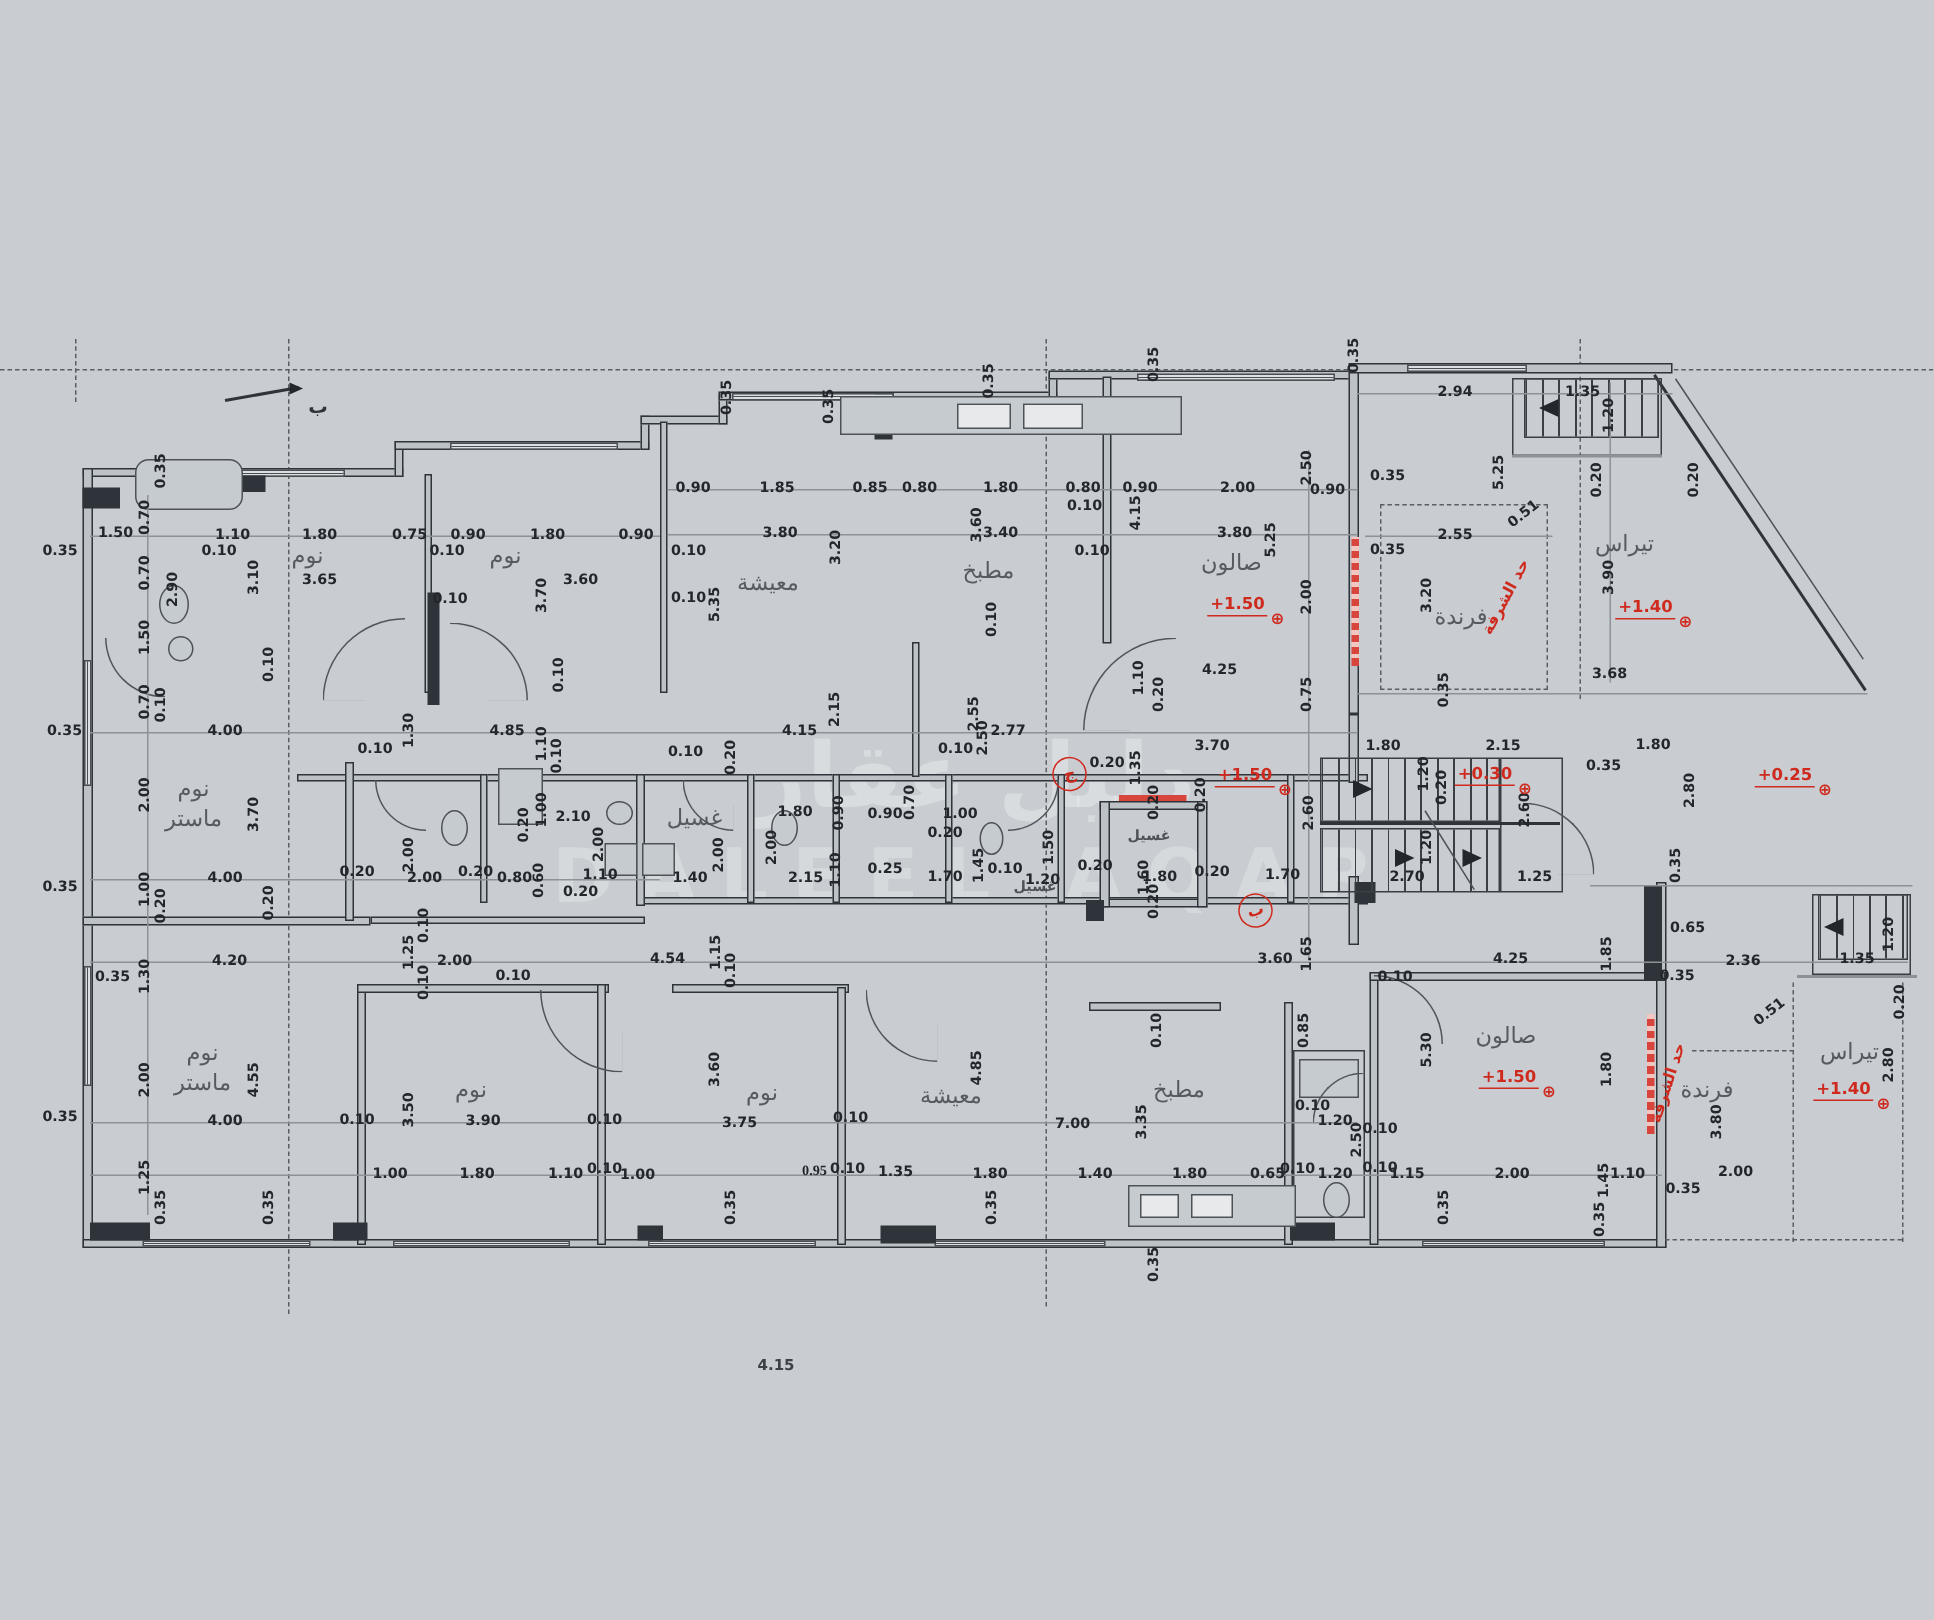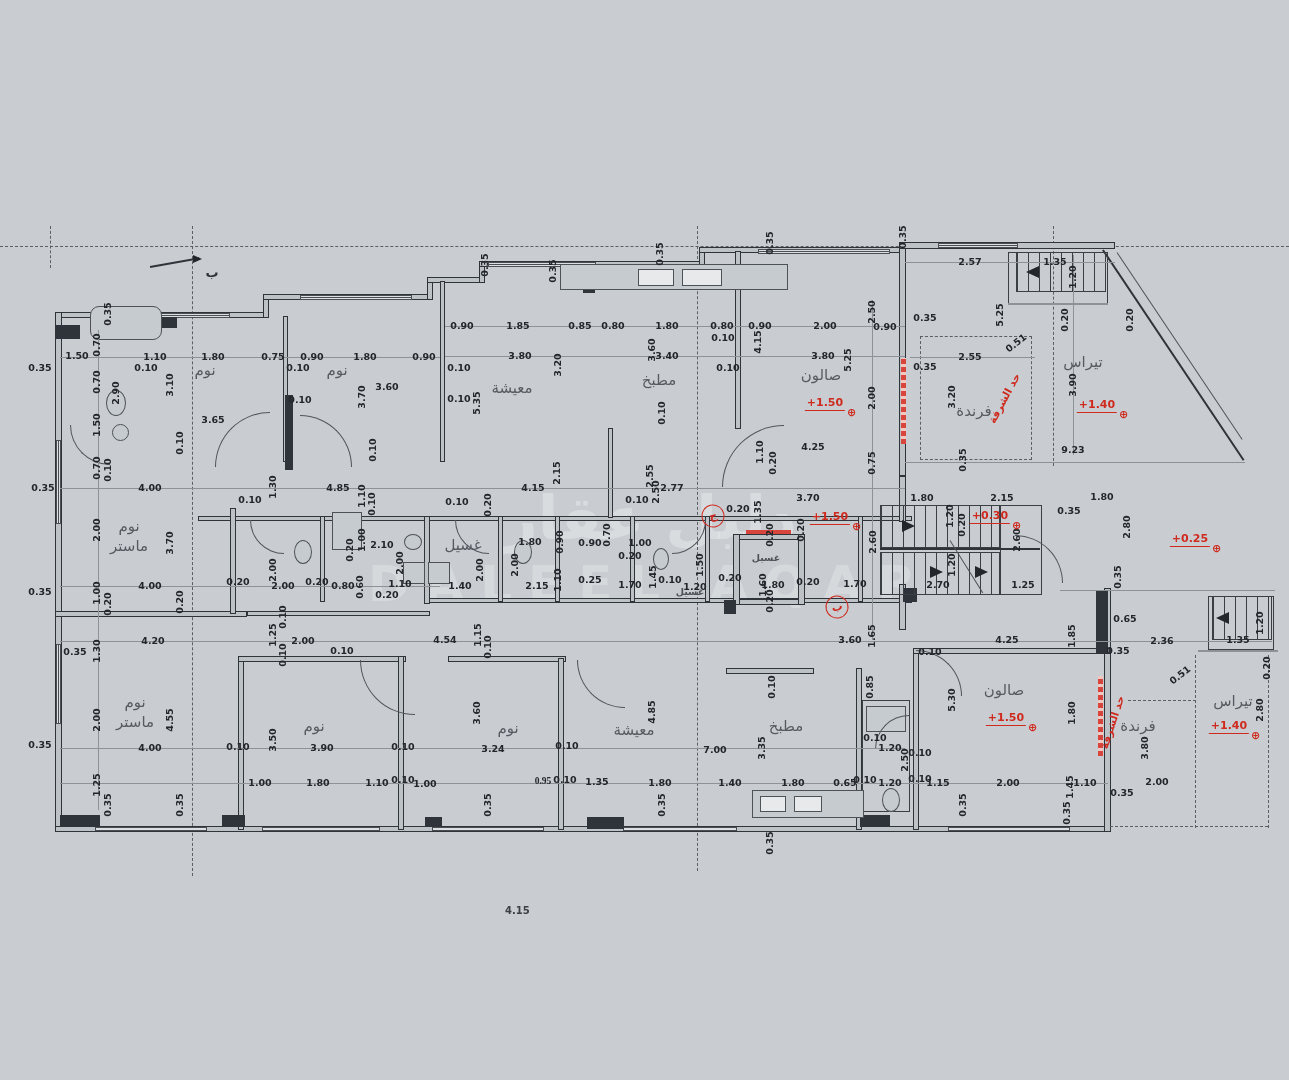--- a/index.html
+++ b/index.html
@@ -248,21 +248,21 @@
       <span class="dim v" style="left: 108px; top: 470px;">0.10</span>
       <span class="dim v" style="left: 108px; top: 314px;">0.35</span>
       <span class="dim" style="left: 155px; top: 357px;">1.10</span>
       <span class="dim" style="left: 213px; top: 357px;">1.80</span>
       <span class="dim" style="left: 273px; top: 357px;">0.75</span>
       <span class="dim" style="left: 312px; top: 357px;">0.90</span>
       <span class="dim" style="left: 365px; top: 357px;">1.80</span>
       <span class="dim" style="left: 424px; top: 357px;">0.90</span>
       <span class="dim" style="left: 146px; top: 368px;">0.10</span>
       <span class="dim" style="left: 298px; top: 368px;">0.10</span>
-      <span class="dim" style="left: 213px; top: 387px; margin-top: 33px;">3.65</span>
+      <span class="dim" style="left: 213px; top: 387px;">3.65</span>
       <span class="dim v" style="left: 170px; top: 385px;">3.10</span>
       <span class="dim" style="left: 387px; top: 387px;">3.60</span>
       <span class="dim v" style="left: 362px; top: 397px;">3.70</span>
       <span class="dim v" style="left: 180px; top: 443px;">0.10</span>
       <span class="dim" style="left: 300px; top: 400px;">0.10</span>
       <span class="dim v" style="left: 373px; top: 450px;">0.10</span>
       <span class="dim" style="left: 40px; top: 368px;">0.35</span>
       <span class="dim" style="left: 40px; top: 592px;">0.35</span>
       <span class="dim" style="left: 40px; top: 745px;">0.35</span>
       <span class="dim" style="left: 43px; top: 488px;">0.35</span>
@@ -294,35 +294,35 @@
       <span class="dim v" style="left: 903px; top: 237px;">0.35</span>
       <span class="dim v" style="left: 557px; top: 473px;">2.15</span>
       <span class="dim" style="left: 533px; top: 488px;">4.15</span>
       <span class="dim v" style="left: 650px; top: 476px;">2.55</span>
       <span class="dim v" style="left: 656px; top: 492px;">2.50</span>
       <span class="dim" style="left: 672px; top: 488px;">2.77</span>
       <span class="dim" style="left: 637px; top: 500px;">0.10</span>
       <span class="dim v" style="left: 760px; top: 452px;">1.10</span>
       <span class="dim v" style="left: 773px; top: 463px;">0.20</span>
       <span class="dim" style="left: 813px; top: 447px;">4.25</span>
-      <span class="dim" style="left: 970px; top: 262px;">2.57</span>
+      <span class="dim" style="left: 970px; top: 262px;">2.94</span>
       <span class="dim" style="left: 1055px; top: 262px;">1.35</span>
       <span class="dim v" style="left: 1073px; top: 277px;">1.20</span>
       <span class="dim v" style="left: 872px; top: 312px;">2.50</span>
       <span class="dim" style="left: 885px; top: 327px;">0.90</span>
       <span class="dim" style="left: 925px; top: 318px;">0.35</span>
       <span class="dim v" style="left: 1000px; top: 315px;">5.25</span>
       <span class="dim" style="left: 970px; top: 357px;">2.55</span>
       <span class="dim" style="left: 1016px; top: 343px; transform: translate(-50%, -50%) rotate(-38deg);">0.51</span>
       <span class="dim" style="left: 925px; top: 367px;">0.35</span>
       <span class="dim v" style="left: 1065px; top: 320px;">0.20</span>
       <span class="dim v" style="left: 952px; top: 397px;">3.20</span>
       <span class="dim v" style="left: 1073px; top: 385px;">3.90</span>
       <span class="dim v" style="left: 872px; top: 398px;">2.00</span>
-      <span class="dim" style="left: 1073px; top: 450px;">9.23</span>
+      <span class="dim" style="left: 1073px; top: 450px;">3.68</span>
       <span class="dim v" style="left: 872px; top: 463px;">0.75</span>
       <span class="dim v" style="left: 963px; top: 460px;">0.35</span>
       <span class="dim v" style="left: 1130px; top: 320px;">0.20</span>
       <span class="dim" style="left: 150px; top: 488px;">4.00</span>
       <span class="dim" style="left: 250px; top: 500px;">0.10</span>
       <span class="dim v" style="left: 273px; top: 487px;">1.30</span>
       <span class="dim" style="left: 338px; top: 488px;">4.85</span>
       <span class="dim v" style="left: 362px; top: 496px;">1.10</span>
       <span class="dim v" style="left: 372px; top: 504px;">0.10</span>
       <span class="dim v" style="left: 97px; top: 530px;">2.00</span>
@@ -413,21 +413,21 @@
       <span class="dim" style="left: 403px; top: 747px;">0.10</span>
       <span class="dim v" style="left: 97px; top: 785px;">1.25</span>
       <span class="dim v" style="left: 108px; top: 805px;">0.35</span>
       <span class="dim v" style="left: 180px; top: 805px;">0.35</span>
       <span class="dim" style="left: 260px; top: 783px;">1.00</span>
       <span class="dim" style="left: 318px; top: 783px;">1.80</span>
       <span class="dim" style="left: 377px; top: 783px;">1.10</span>
       <span class="dim" style="left: 403px; top: 780px;">0.10</span>
       <span class="dim" style="left: 425px; top: 784px;">1.00</span>
       <span class="dim v" style="left: 477px; top: 713px;">3.60</span>
-      <span class="dim" style="left: 493px; top: 749px;">3.24</span>
+      <span class="dim" style="left: 493px; top: 749px;">3.75</span>
       <span class="dim" style="left: 567px; top: 746px;">0.10</span>
       <span class="dim" style="left: 715px; top: 750px;">7.00</span>
       <span class="dim v" style="left: 652px; top: 712px;">4.85</span>
       <span class="dim v" style="left: 762px; top: 748px;">3.35</span>
       <span class="dim" style="left: 543px; top: 782px; font-family: Liberation Serif, serif;">0.95</span>
       <span class="dim" style="left: 565px; top: 780px;">0.10</span>
       <span class="dim" style="left: 597px; top: 782px;">1.35</span>
       <span class="dim" style="left: 660px; top: 783px;">1.80</span>
       <span class="dim" style="left: 730px; top: 783px;">1.40</span>
       <span class="dim" style="left: 793px; top: 783px;">1.80</span>
@@ -479,21 +479,21 @@
       <span class="room" style="left: 508px; top: 729px;">نوم</span>
       <span class="room" style="left: 634px; top: 731px;">معيشة</span>
       <span class="room" style="left: 786px; top: 727px;">مطبخ</span>
       <span class="room" style="left: 1004px; top: 691px;">صالون</span>
       <span class="room" style="left: 1138px; top: 727px;">فرندة</span>
       <span class="room" style="left: 1233px; top: 702px;">تيراس</span>
       <span class="elev" style="left: 825px; top: 404px;">+1.50</span>
       <span class="elev" style="left: 1097px; top: 406px;">+1.40</span>
       <span class="elev" style="left: 830px; top: 518px;">+1.50</span>
       <span class="elev" style="left: 990px; top: 517px;">+0.30</span>
-      <span class="elev" style="left: 1190px; top: 540px;">+0.25</span>
+      <span class="elev" style="left: 1190px; top: 518px;">+0.25</span>
       <span class="elev" style="left: 1006px; top: 719px;">+1.50</span>
       <span class="elev" style="left: 1229px; top: 727px;">+1.40</span>
       <span class="rnote" style="left: 1004px; top: 398px; transform: translate(-50%, -50%) rotate(-62deg);">حد الشرفة</span>
       <span class="rnote" style="left: 1112px; top: 722px; transform: translate(-50%, -50%) rotate(-72deg);">حد الشرفة</span>
       <span class="bubble" style="left: 713px; top: 516px;">ج</span>
       <span class="bubble" style="left: 837px; top: 607px;">ب</span>
     </div>
 </div>
 
 </body></html>

